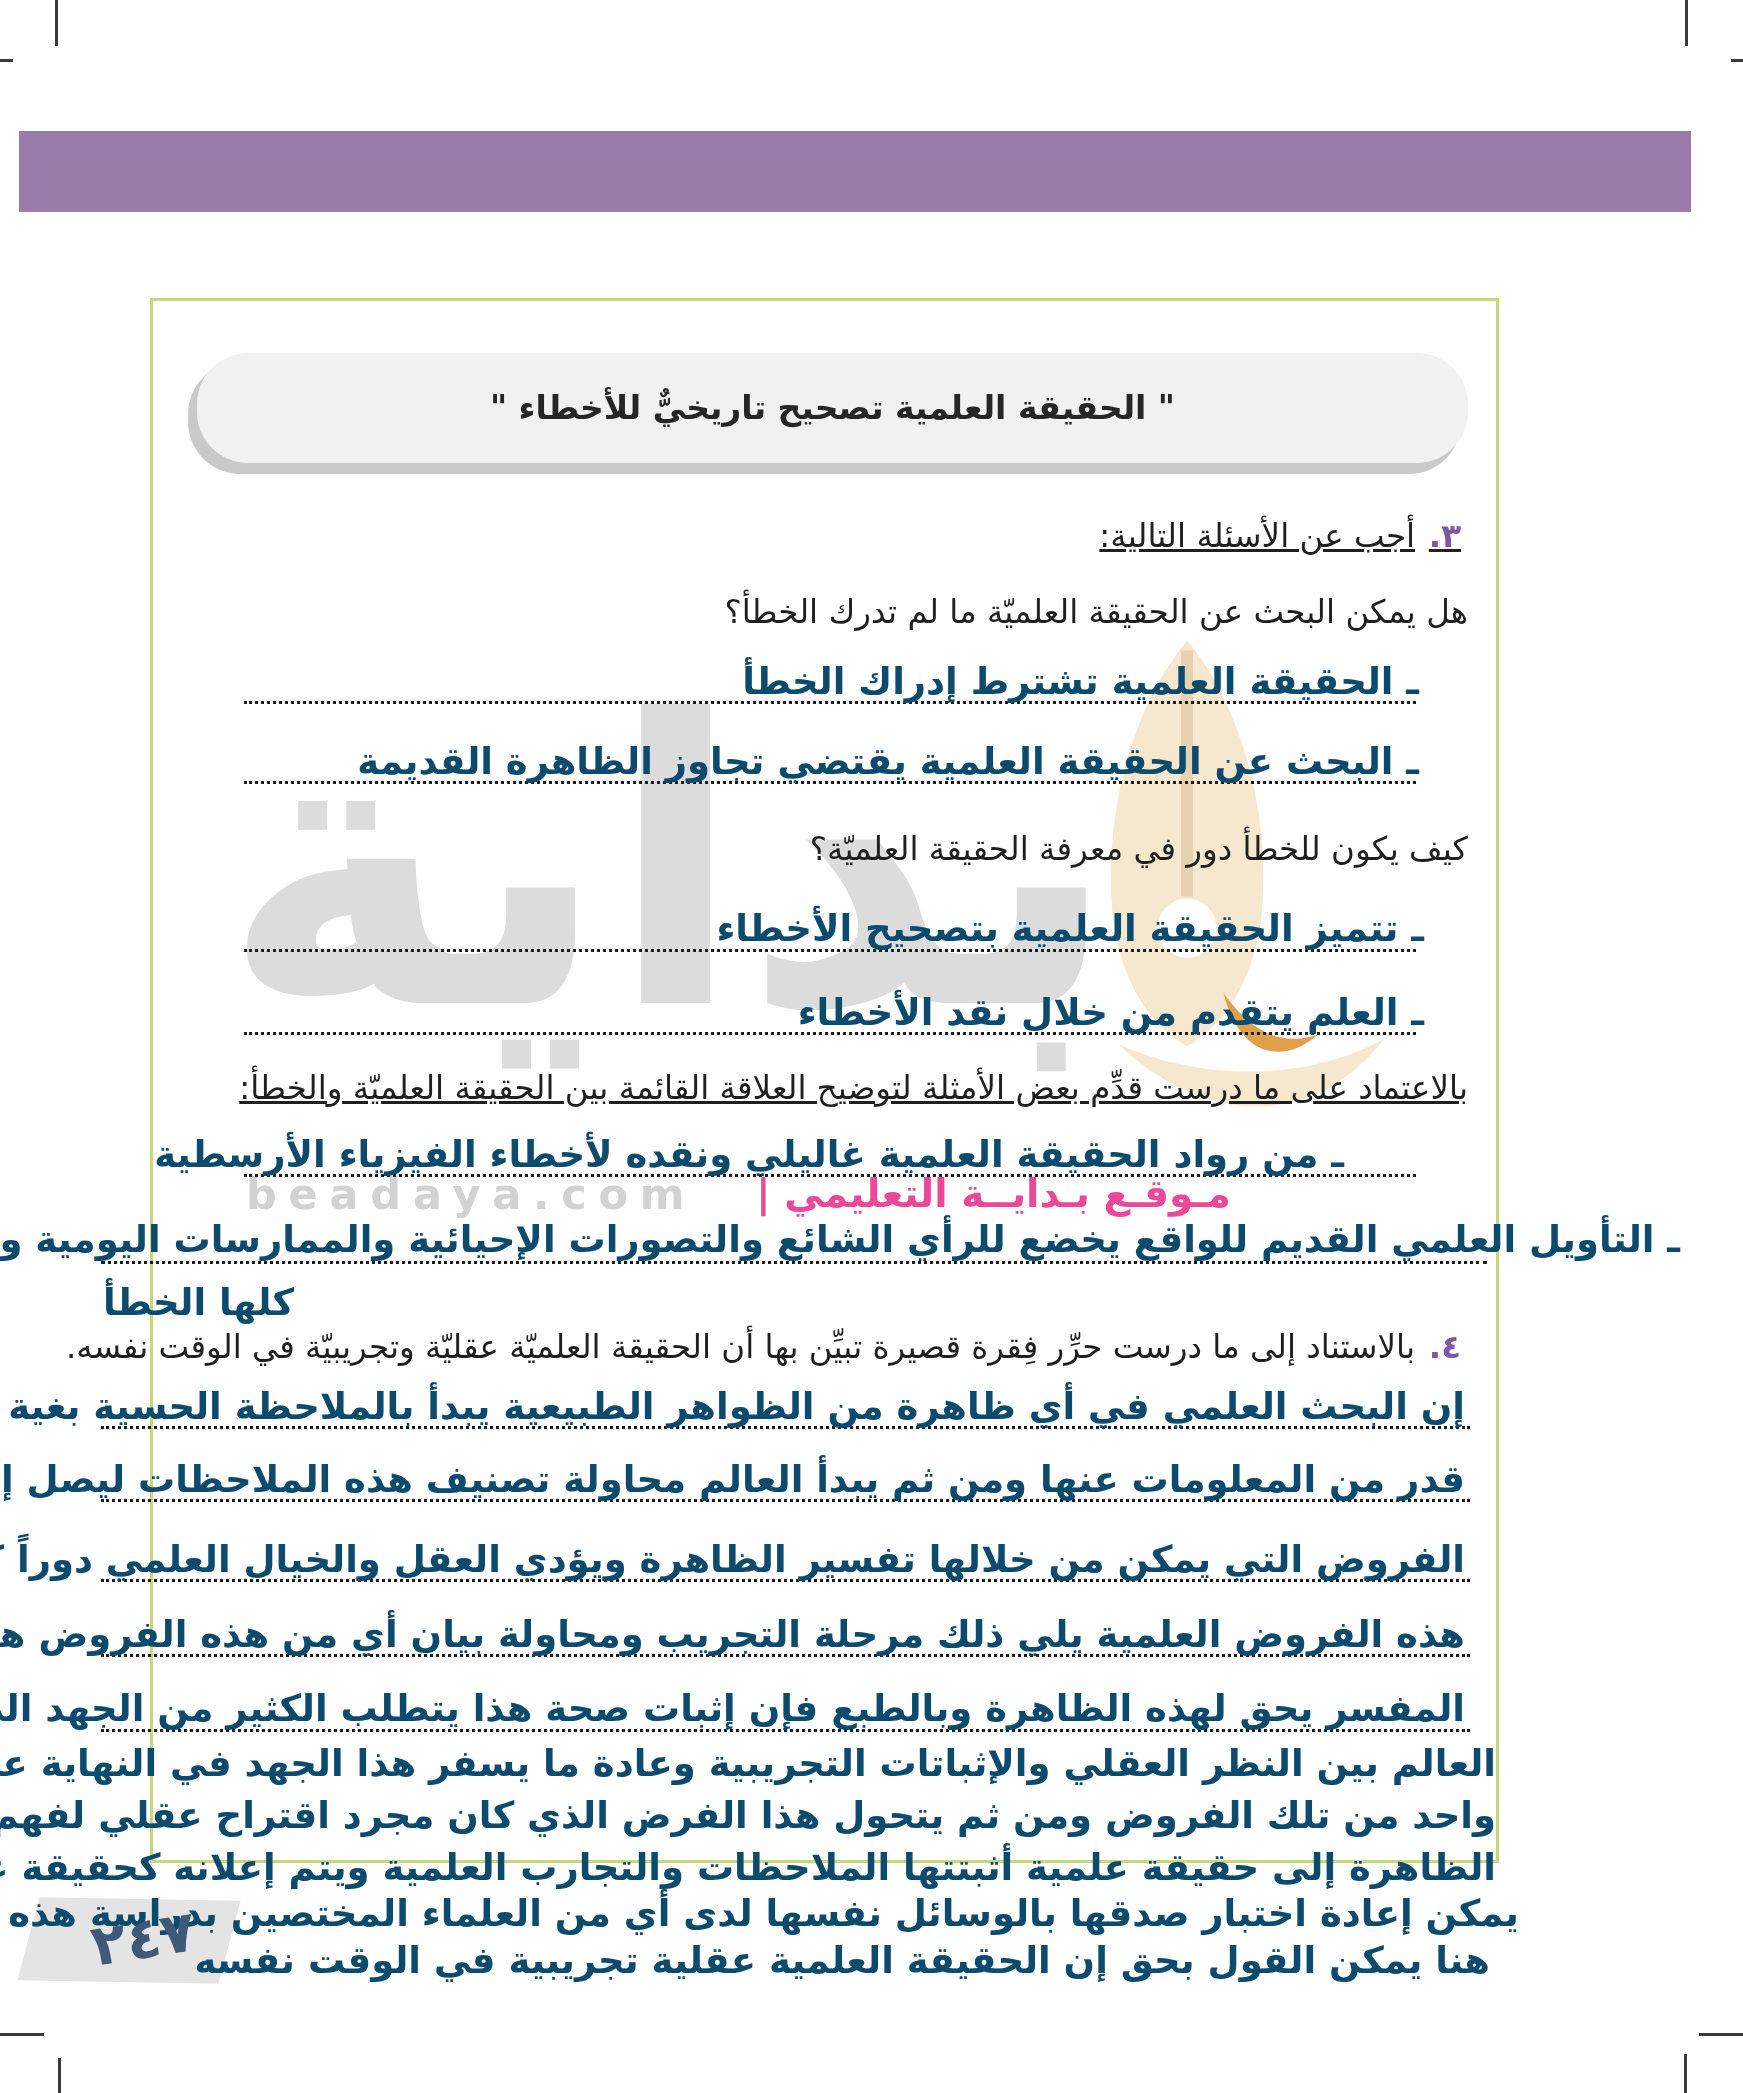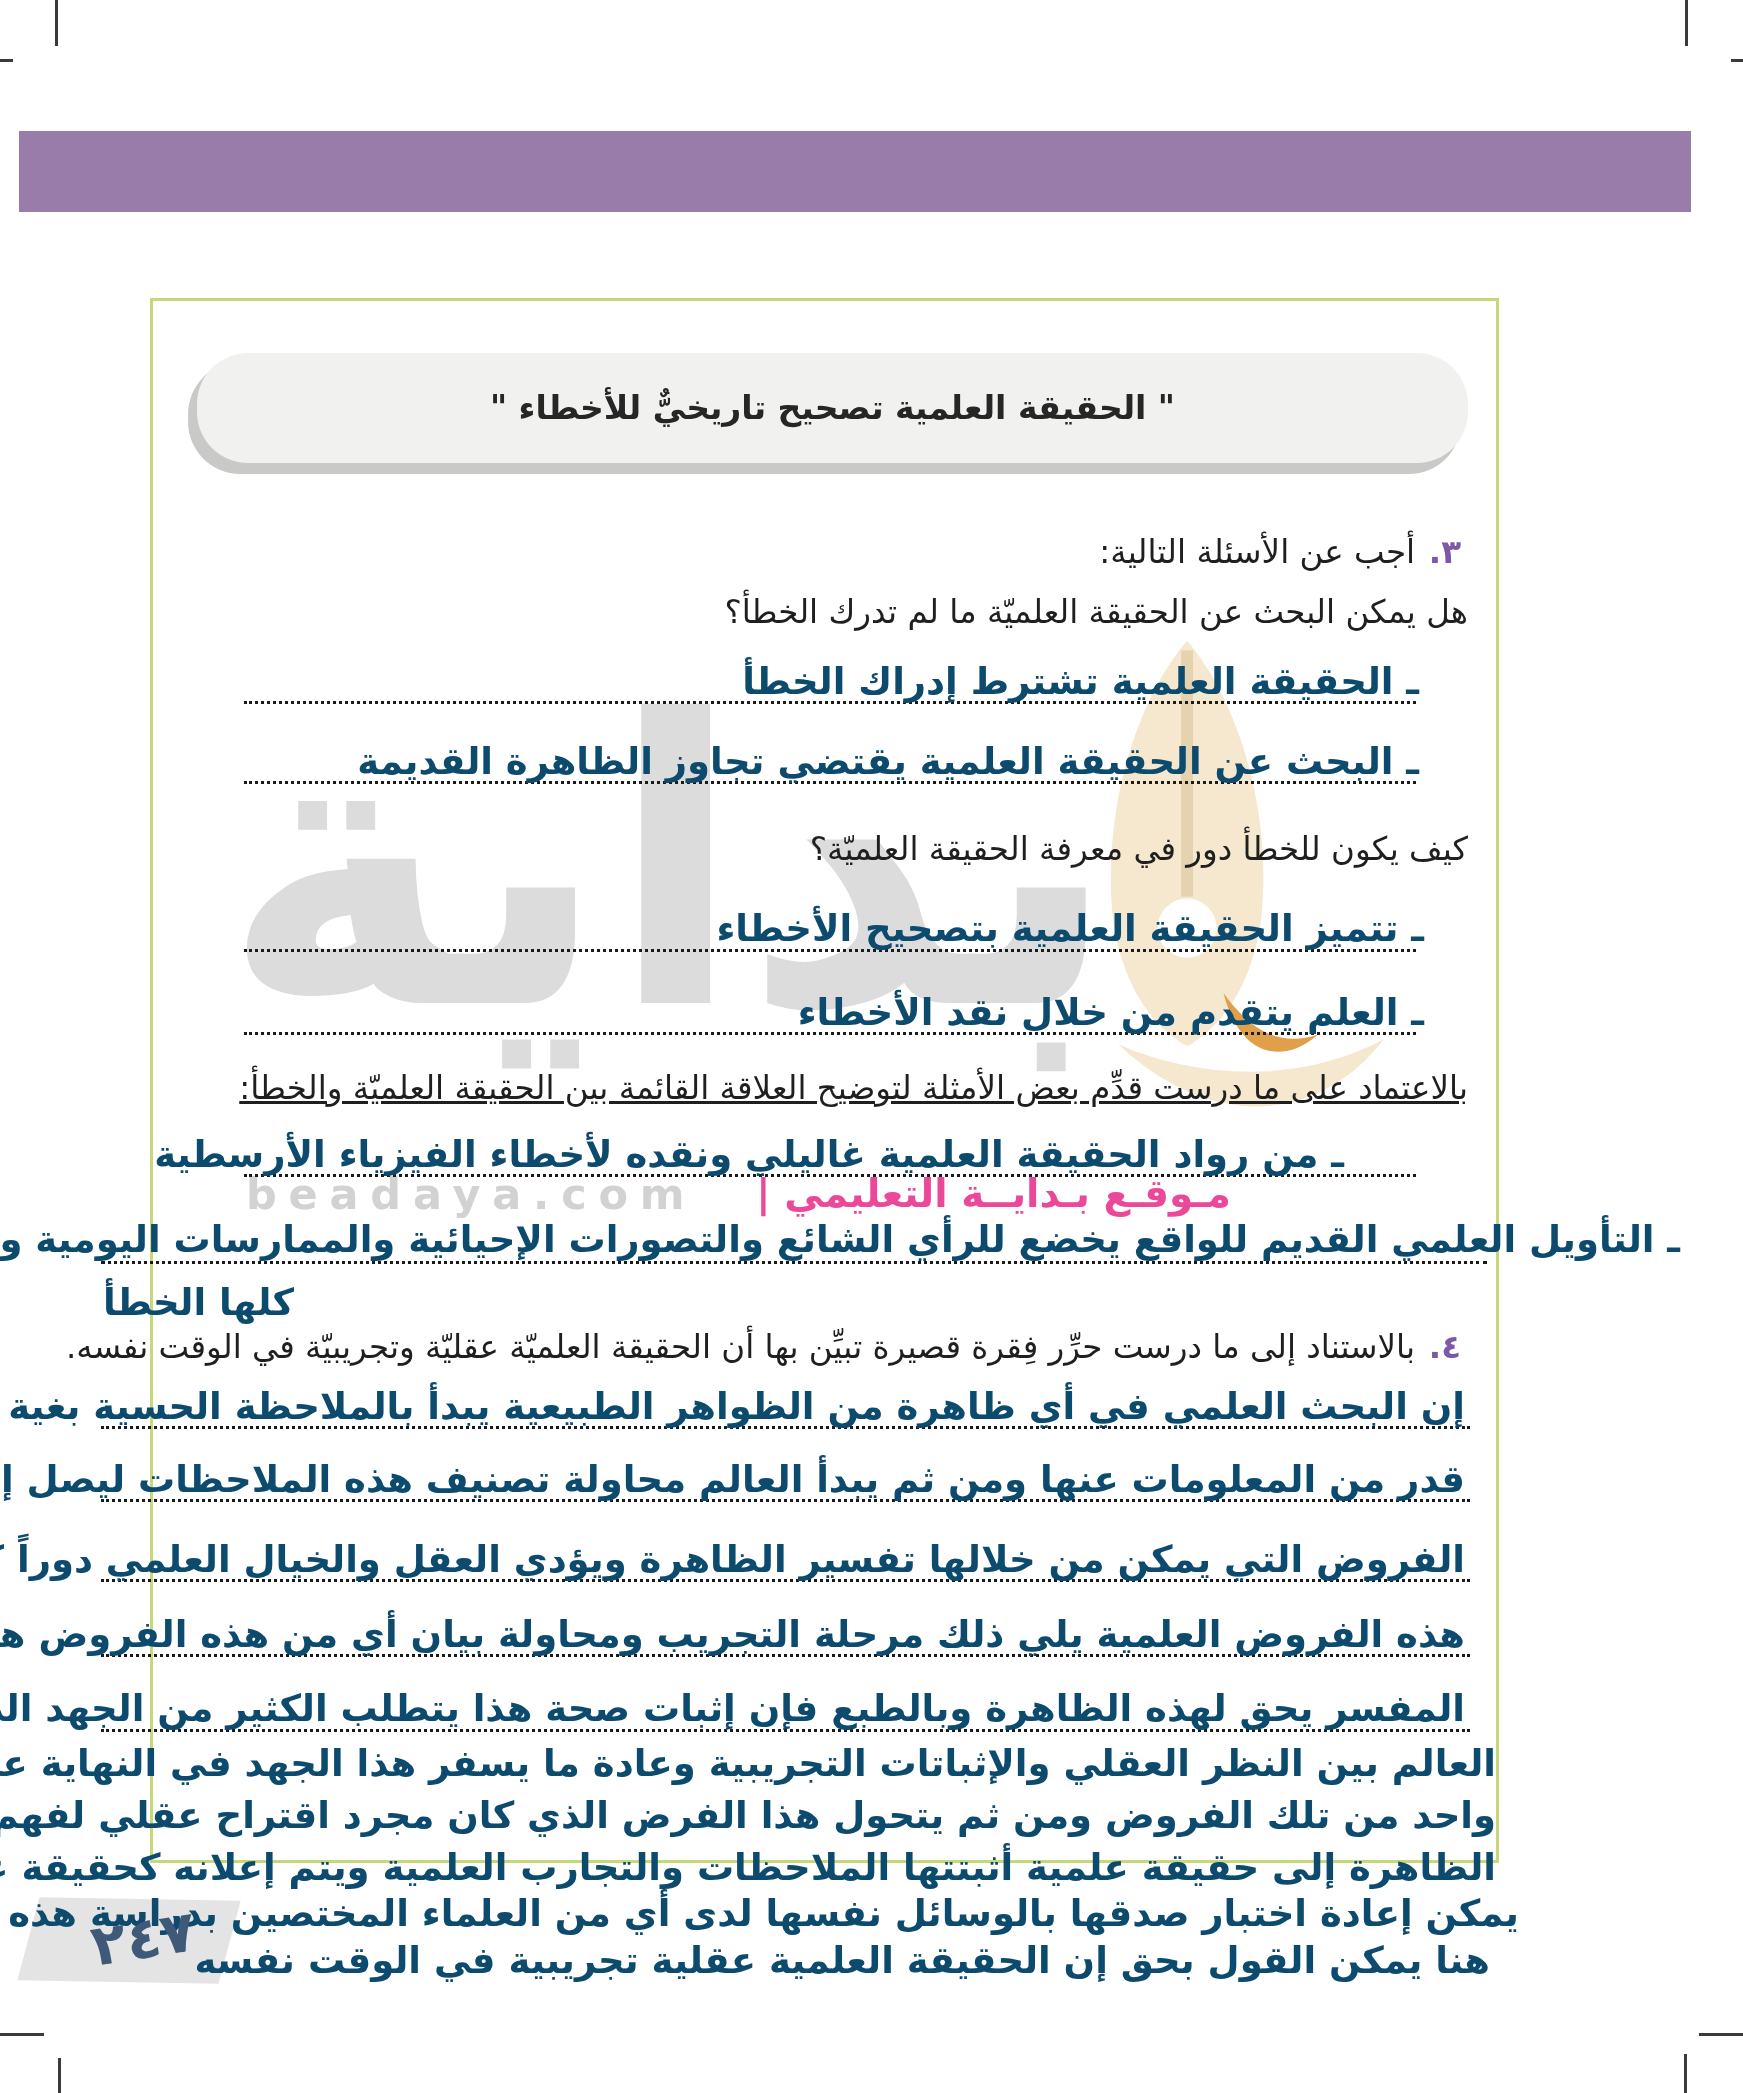--- a/index.html
+++ b/index.html
@@ -65,21 +65,21 @@
     <span class="wm-latin">beadaya.com</span>
     <span class="wm-arabic">مـوقـع بـدايــة التعليمي |</span>
   </div>
 
   <div class="sheet-border"></div>
 
   <div class="quote-box">
     <div class="quote-text">" الحقيقة العلمية تصحيح تاريخيٌّ للأخطاء "</div>
   </div>
 
-  <div class="t q" style="top:528px; right:283px;">
+  <div class="t q" style="top:512px; right:283px;text-decoration:underline;">
     <span class="num">٣.</span><span>أجب عن الأسئلة التالية:</span>
   </div>
 
   <div class="t q" style="top:588px; right:276px;">هل يمكن البحث عن الحقيقة العلميّة ما لم تدرك الخطأ؟</div>
   <div class="dot" style="left:244px; top:701px; width:1172px;"></div>
   <div class="t red" style="top:659px; right:325px;">ـ الحقيقة العلمية تشترط إدراك الخطأ</div>
   <div class="dot" style="left:244px; top:781px; width:1172px;"></div>
   <div class="t red" style="top:739px; right:325px;">ـ البحث عن الحقيقة العلمية يقتضي تجاوز الظاهرة القديمة</div>
 
   <div class="t q" style="top:825px; right:276px;text-align:right;">كيف يكون للخطأ دور في معرفة الحقيقة العلميّة؟</div>

